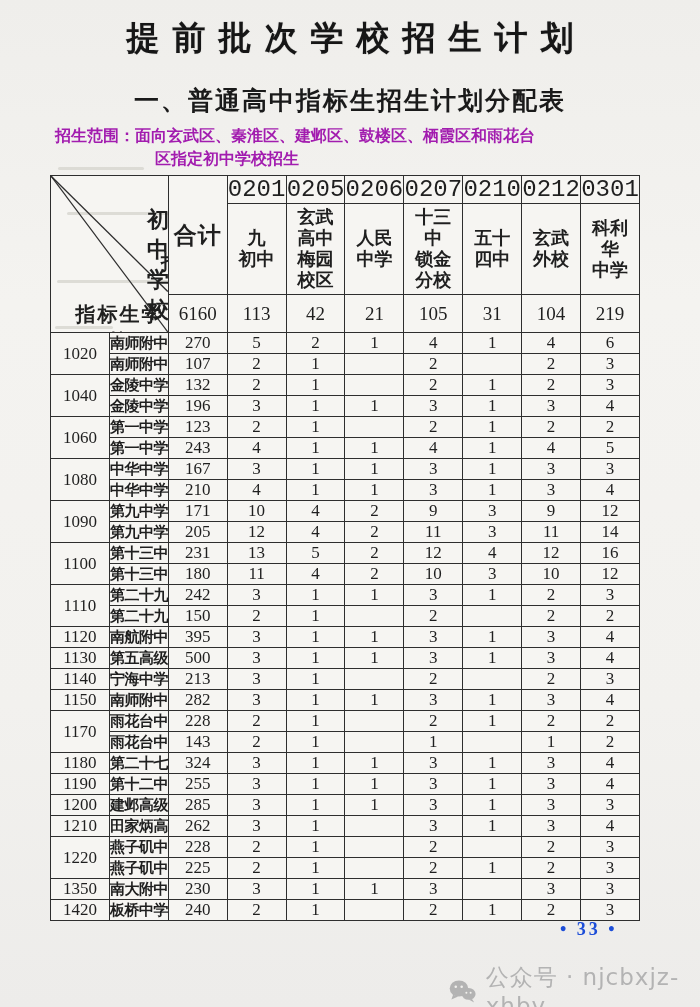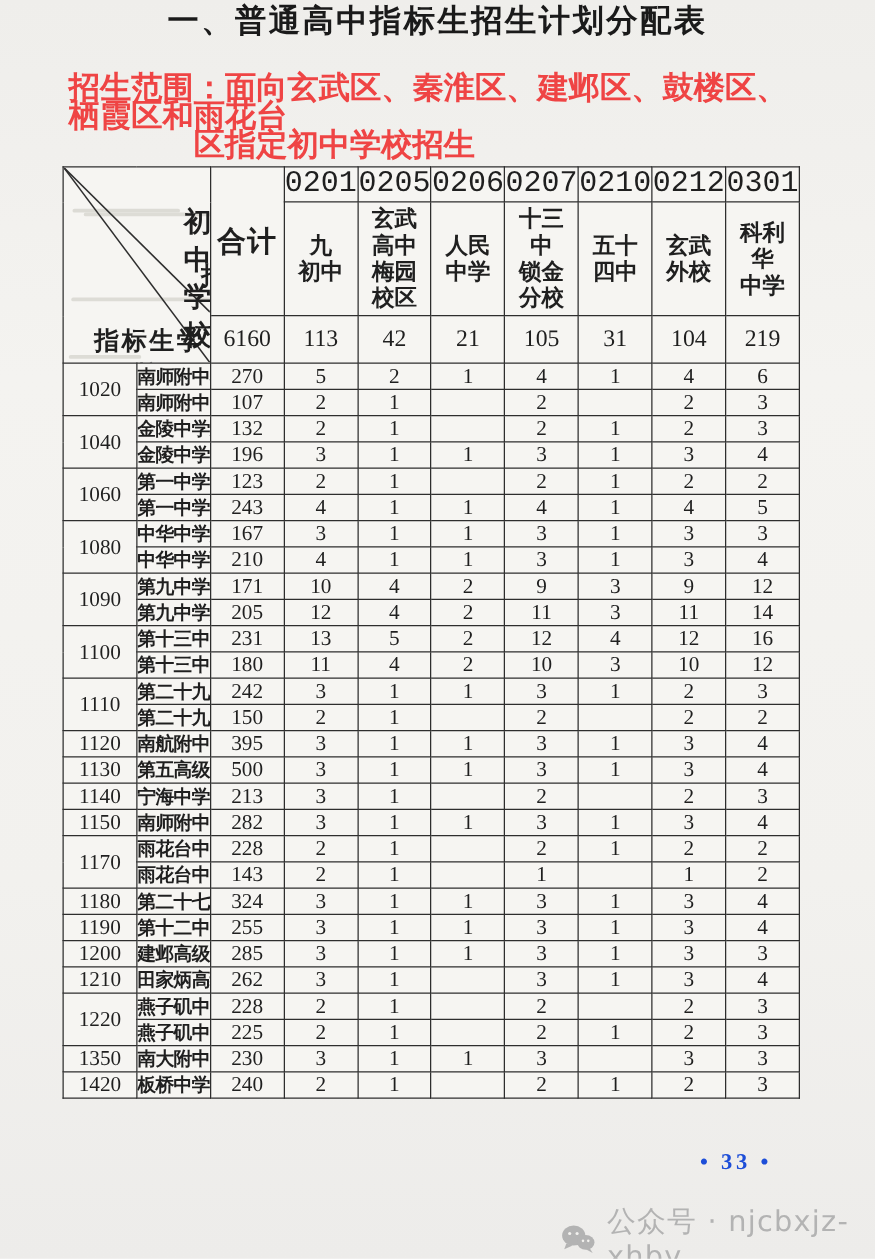--- a/index.html
+++ b/index.html
@@ -19,32 +19,33 @@
     font-size:33px;
     font-weight:bold;
     letter-spacing:13px;
     text-indent:13px;
     color:#161616;
     font-family:"Liberation Serif",serif;
     text-shadow:0 0 1px rgba(40,40,40,.35);
   }
   .doc-subtitle{
     text-align:center;
+    margin-top:23px;
     font-size:25px;
     font-weight:bold;
     letter-spacing:2px;
     color:#1a1a1a;
   }
   .scope{
-    margin:26px 0 0 55px;
+    margin:7px 0 0 55px;
     width:592px;
-    font-size:25px;
+    font-size:16px;
     font-weight:bold;
     line-height:23px;
-    color:#ef4444;
+    color:#a21caf;
   }
   .scope .line2{margin-left:100px;}
 
   table.alloc{
     margin:5px 0 0 50px;
     border-collapse:collapse;
     table-layout:fixed;
     width:590px;
     background:#f6f5f2;
   }
@@ -102,20 +103,21 @@
     color:#b3b3b3;
   }
   .footer .label{font-size:23px;letter-spacing:1px;font-family:"DejaVu Sans",sans-serif;}
   .scope-artifact{position:absolute;left:58px;top:167px;width:86px;height:3px;background:#dcdbd5;border-radius:2px;}
 </style>
 </head>
 <body>
 
 <div class="page">
 
+  <div class="doc-title">提前批次学校招生计划</div>
 
   <div class="doc-subtitle">一、普通高中指标生招生计划分配表</div>
 
   <div class="scope">
     <div class="line1">招生范围：面向玄武区、秦淮区、建邺区、鼓楼区、栖霞区和雨花台</div>
     <div class="line2">区指定初中学校招生</div>
   </div>
   <div class="scope-artifact"></div>
 
   <table class="alloc">

